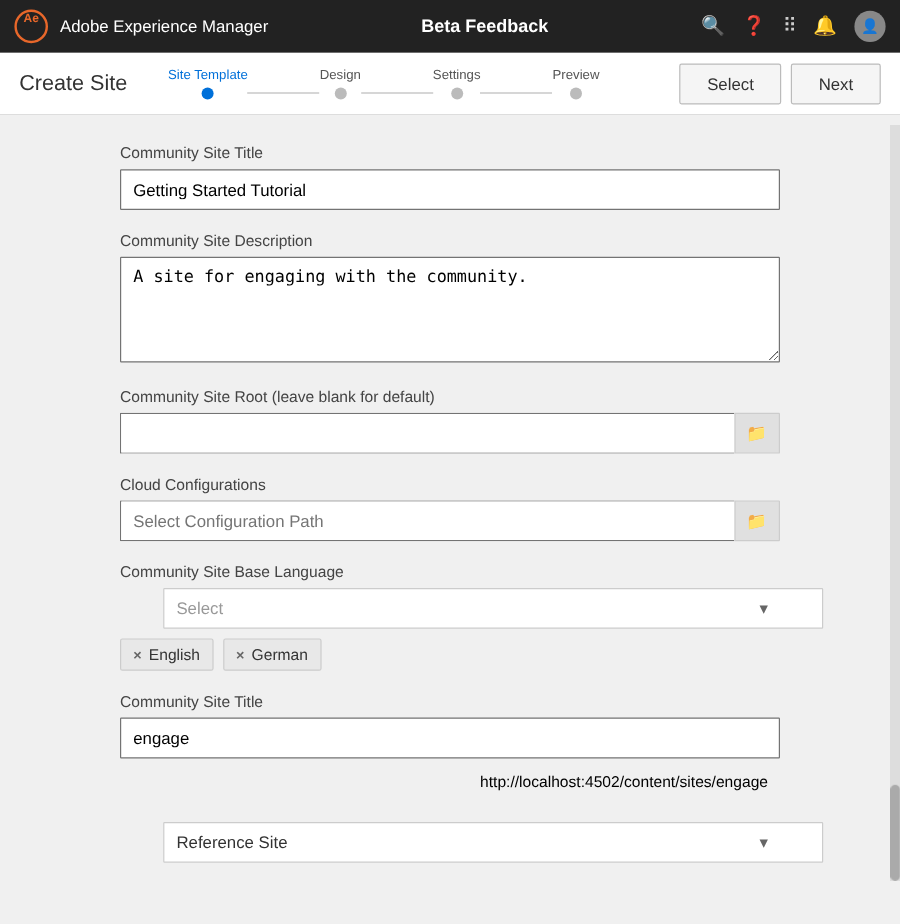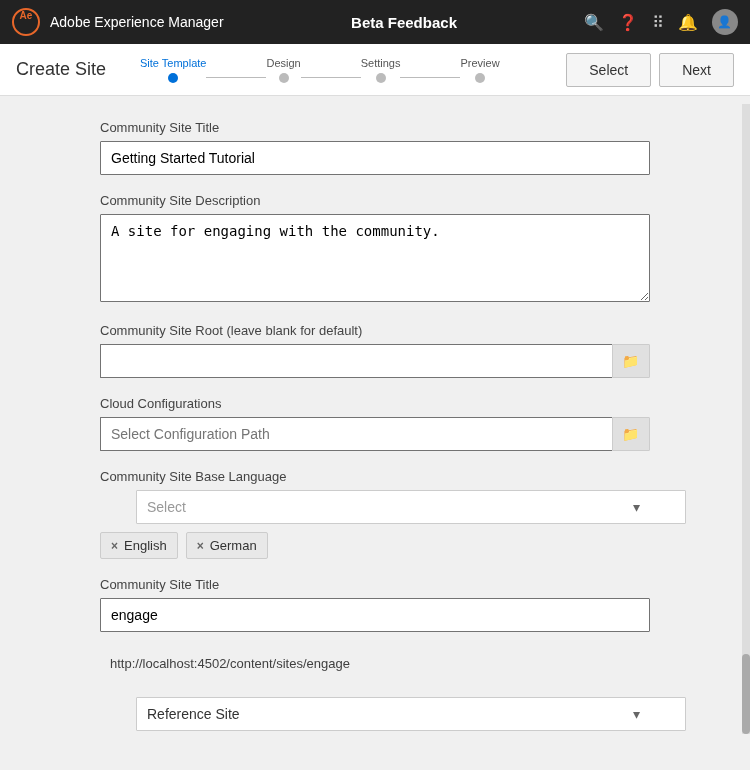--- a/index.html
+++ b/index.html
@@ -202,22 +202,23 @@
       cursor: pointer;
       color: #666;
       font-size: 12px;
       font-weight: bold;
     }
 
     
     .url-preview {
       padding: 8px 10px;
       font-size: 13px;
-      color: #404040;
-      margin-top: 16px;
+      color: #000000;
+      margin-top: 4px;
+      text-align: right;
     }
 
     
     .scrollbar {
       position: fixed;
       right: 0;
       top: 104px;
       width: 8px;
       height: 630px;
       background: #ddd;

